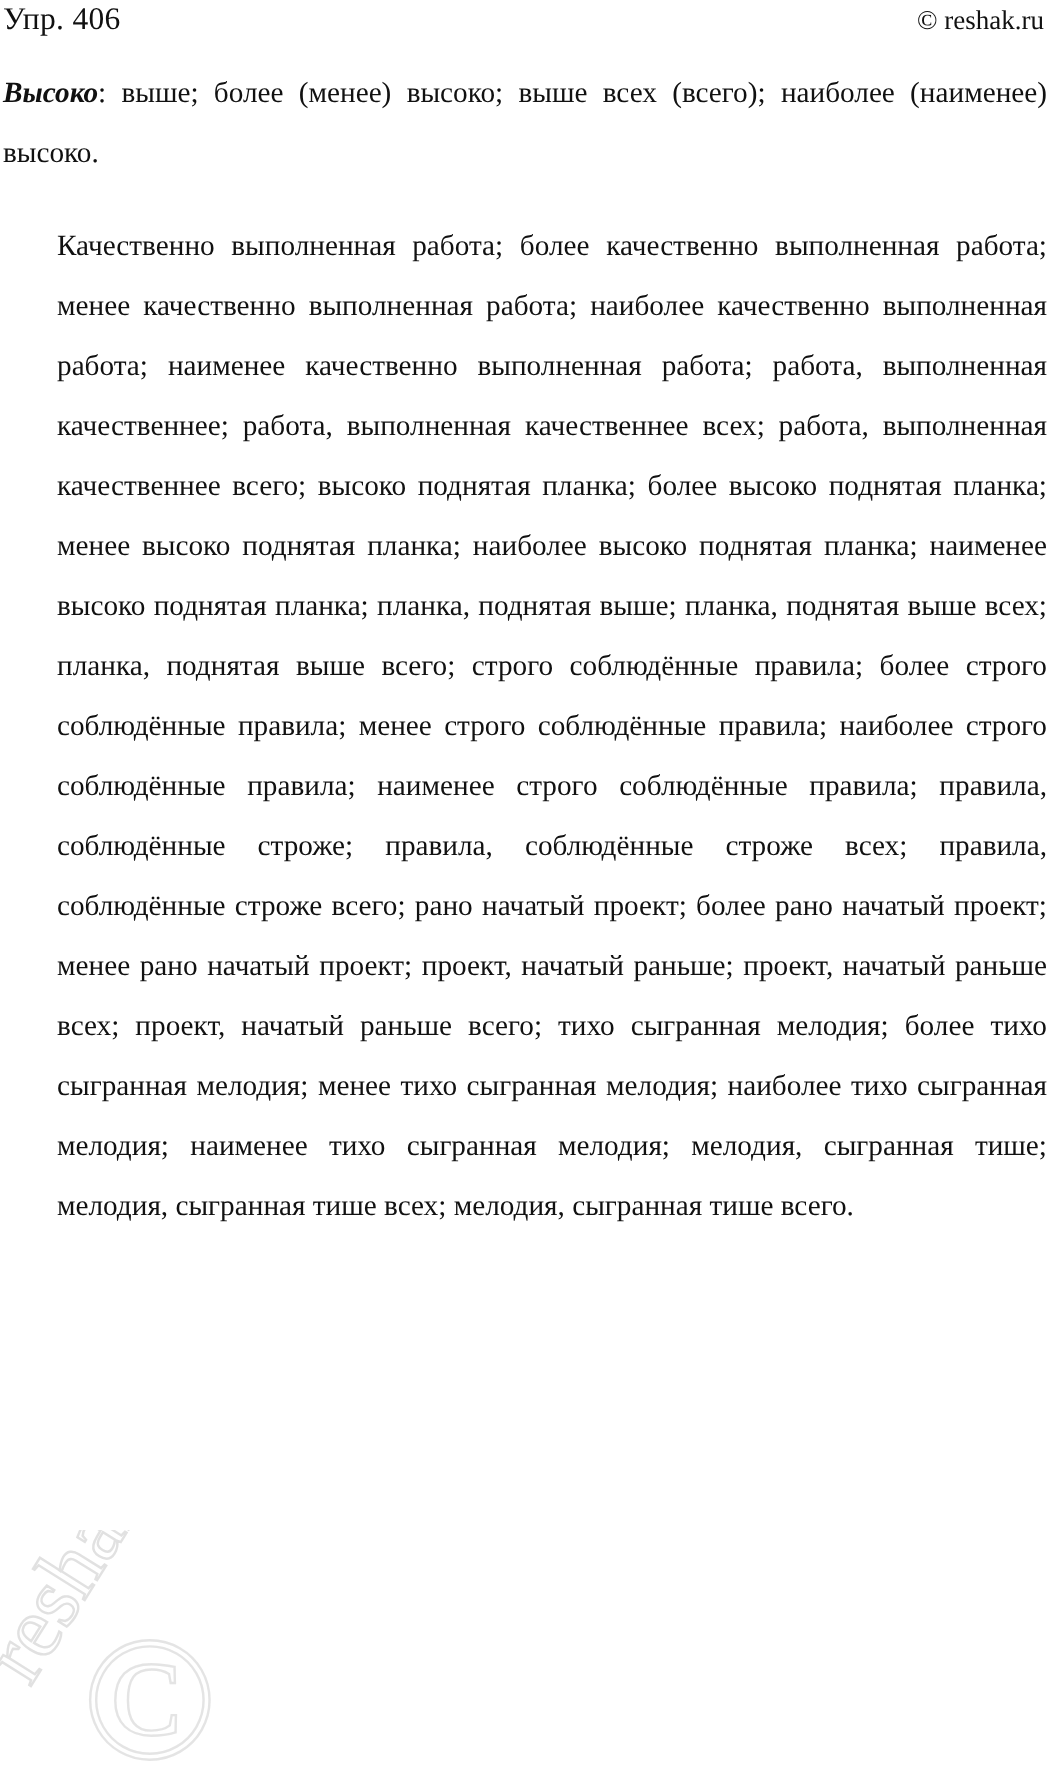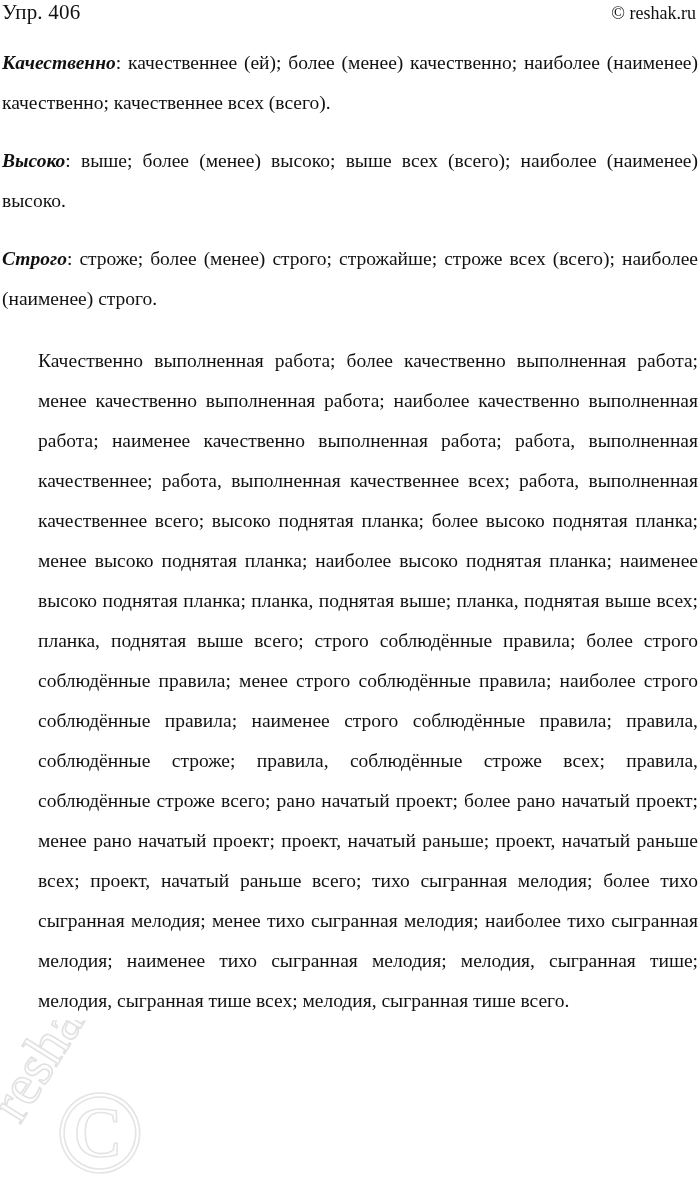--- a/index.html
+++ b/index.html
@@ -102,30 +102,24 @@
     </svg>
   </div>
 
   <div class="header">
     <div class="doc-title">Упр. 406</div>
     <div class="copyright">© reshak.ru</div>
   </div>
 
   <div class="content">
 
-    <p class="para entry">
-      <span class="term">Качественно</span><span>: </span><span>качественнее (ей); более (менее) качественно; наиболее (наименее) качественно; качественнее всех (всего).</span>
-    </p>
 
     <p class="para entry">
       <span class="term">Высоко</span><span>: </span><span>выше; более (менее) высоко; выше всех (всего); наиболее (наименее) высоко.</span>
     </p>
 
-    <p class="para entry">
-      <span class="term">Строго</span><span>: </span><span>строже; более (менее) строго; строжайше; строже всех (всего); наиболее (наименее) строго.</span>
-    </p>
 
 
 
     <p class="para long-para">Качественно выполненная работа; более качественно выполненная работа; менее качественно выполненная работа; наиболее качественно выполненная работа; наименее качественно выполненная работа; работа, выполненная качественнее; работа, выполненная качественнее всех; работа, выполненная качественнее всего; высоко поднятая планка; более высоко поднятая планка; менее высоко поднятая планка; наиболее высоко поднятая планка; наименее высоко поднятая планка; планка, поднятая выше; планка, поднятая выше всех; планка, поднятая выше всего; строго соблюдённые правила; более строго соблюдённые правила; менее строго соблюдённые правила; наиболее строго соблюдённые правила; наименее строго соблюдённые правила; правила, соблюдённые строже; правила, соблюдённые строже всех; правила, соблюдённые строже всего; рано начатый проект; более рано начатый проект; менее рано начатый проект; проект, начатый раньше; проект, начатый раньше всех; проект, начатый раньше всего; тихо сыгранная мелодия; более тихо сыгранная мелодия; менее тихо сыгранная мелодия; наиболее тихо сыгранная мелодия; наименее тихо сыгранная мелодия; мелодия, сыгранная тише; мелодия, сыгранная тише всех; мелодия, сыгранная тише всего.</p>
 
   </div>
 </div>
 
 </body></html>

